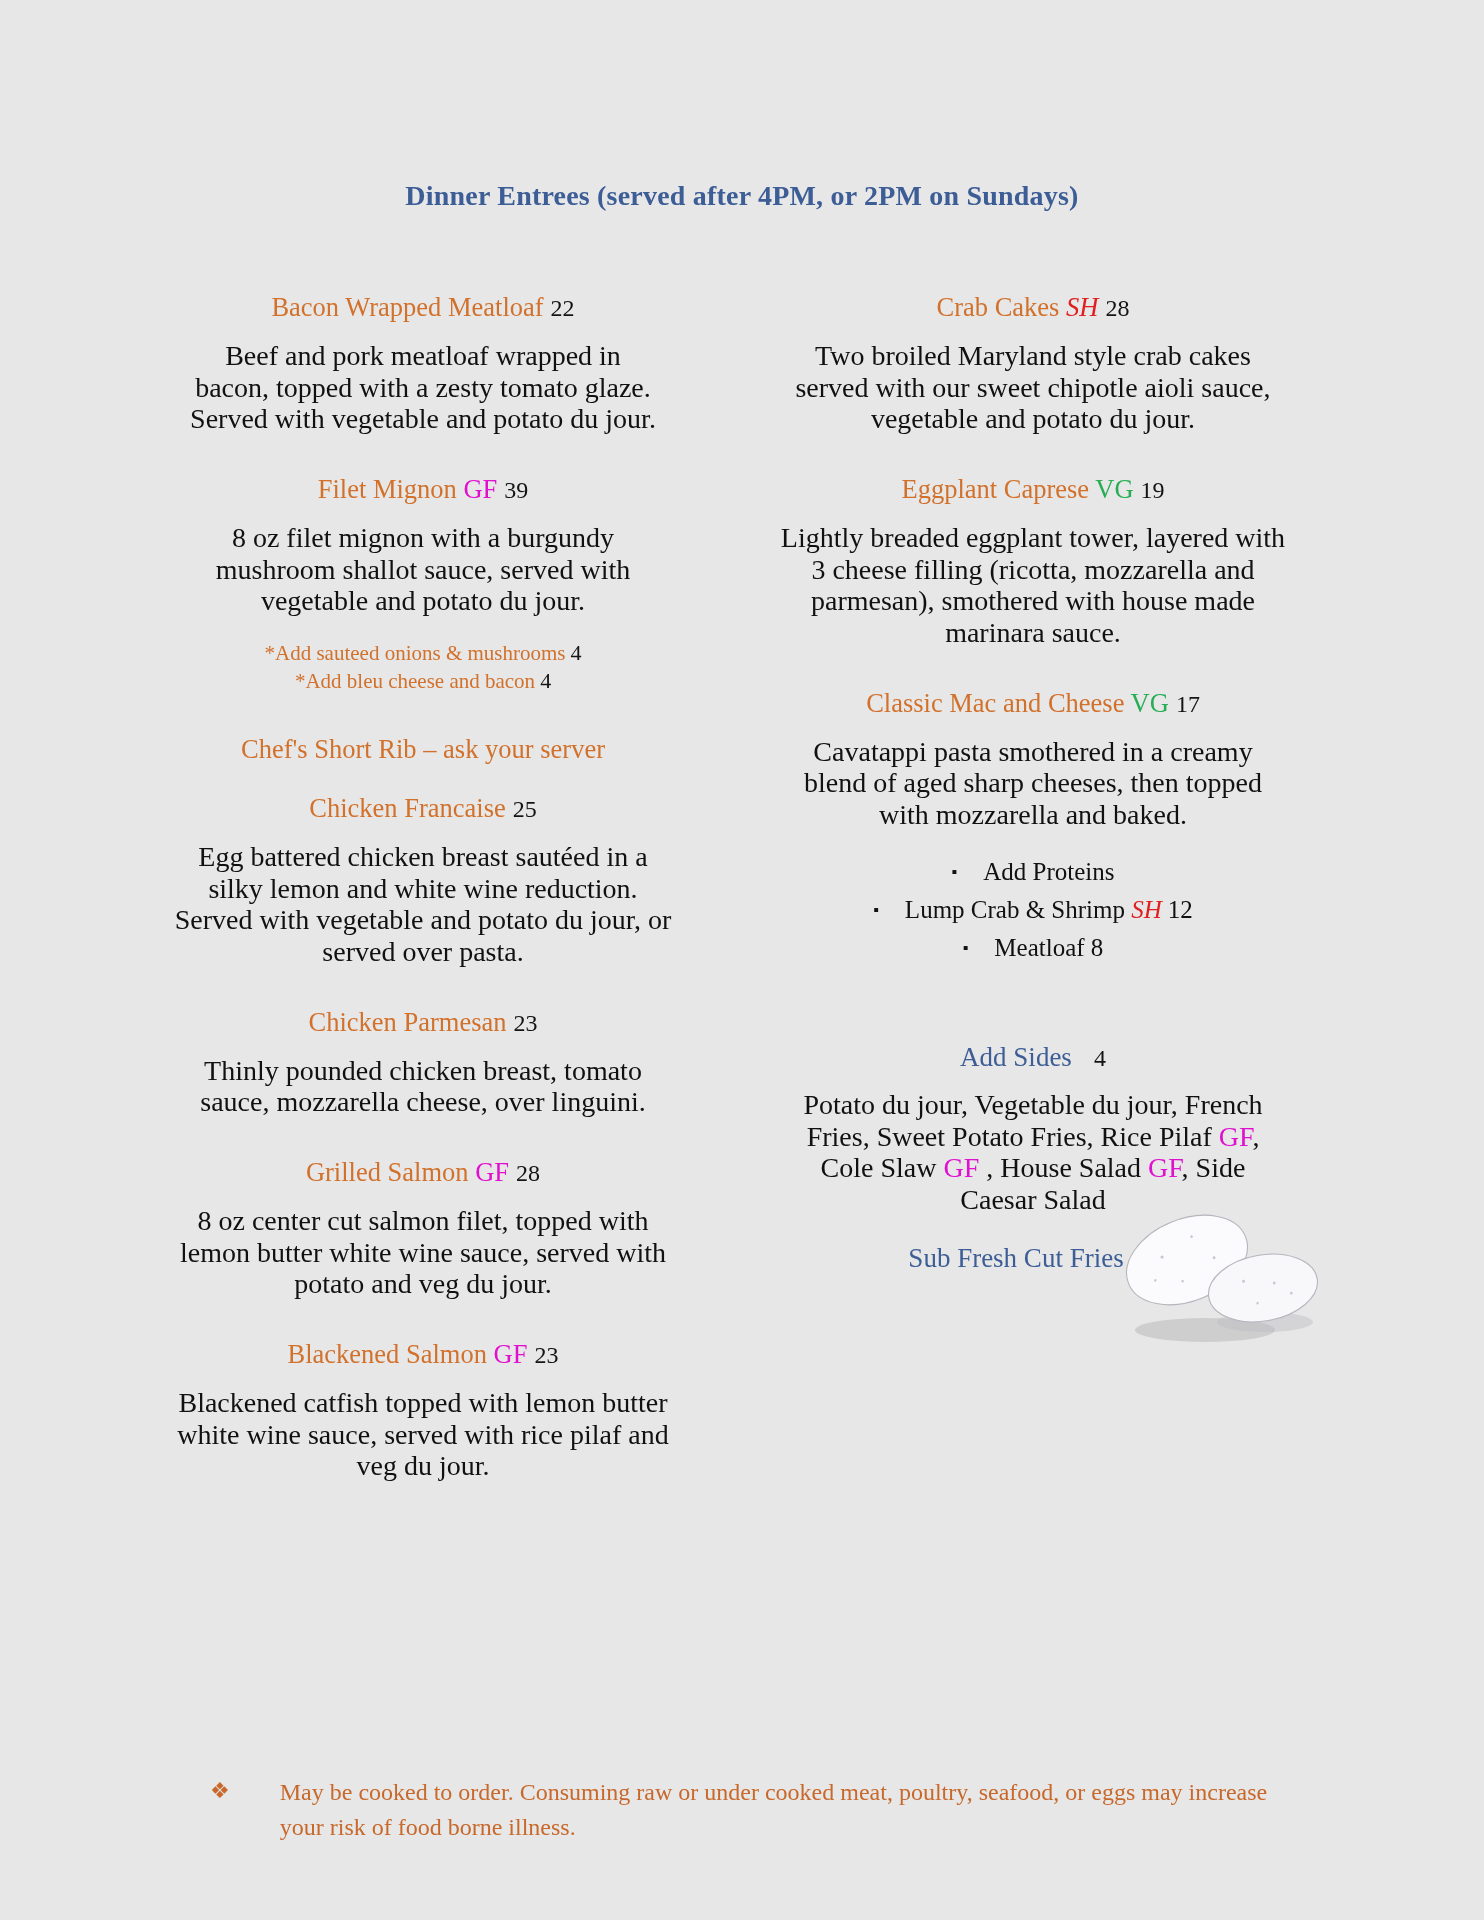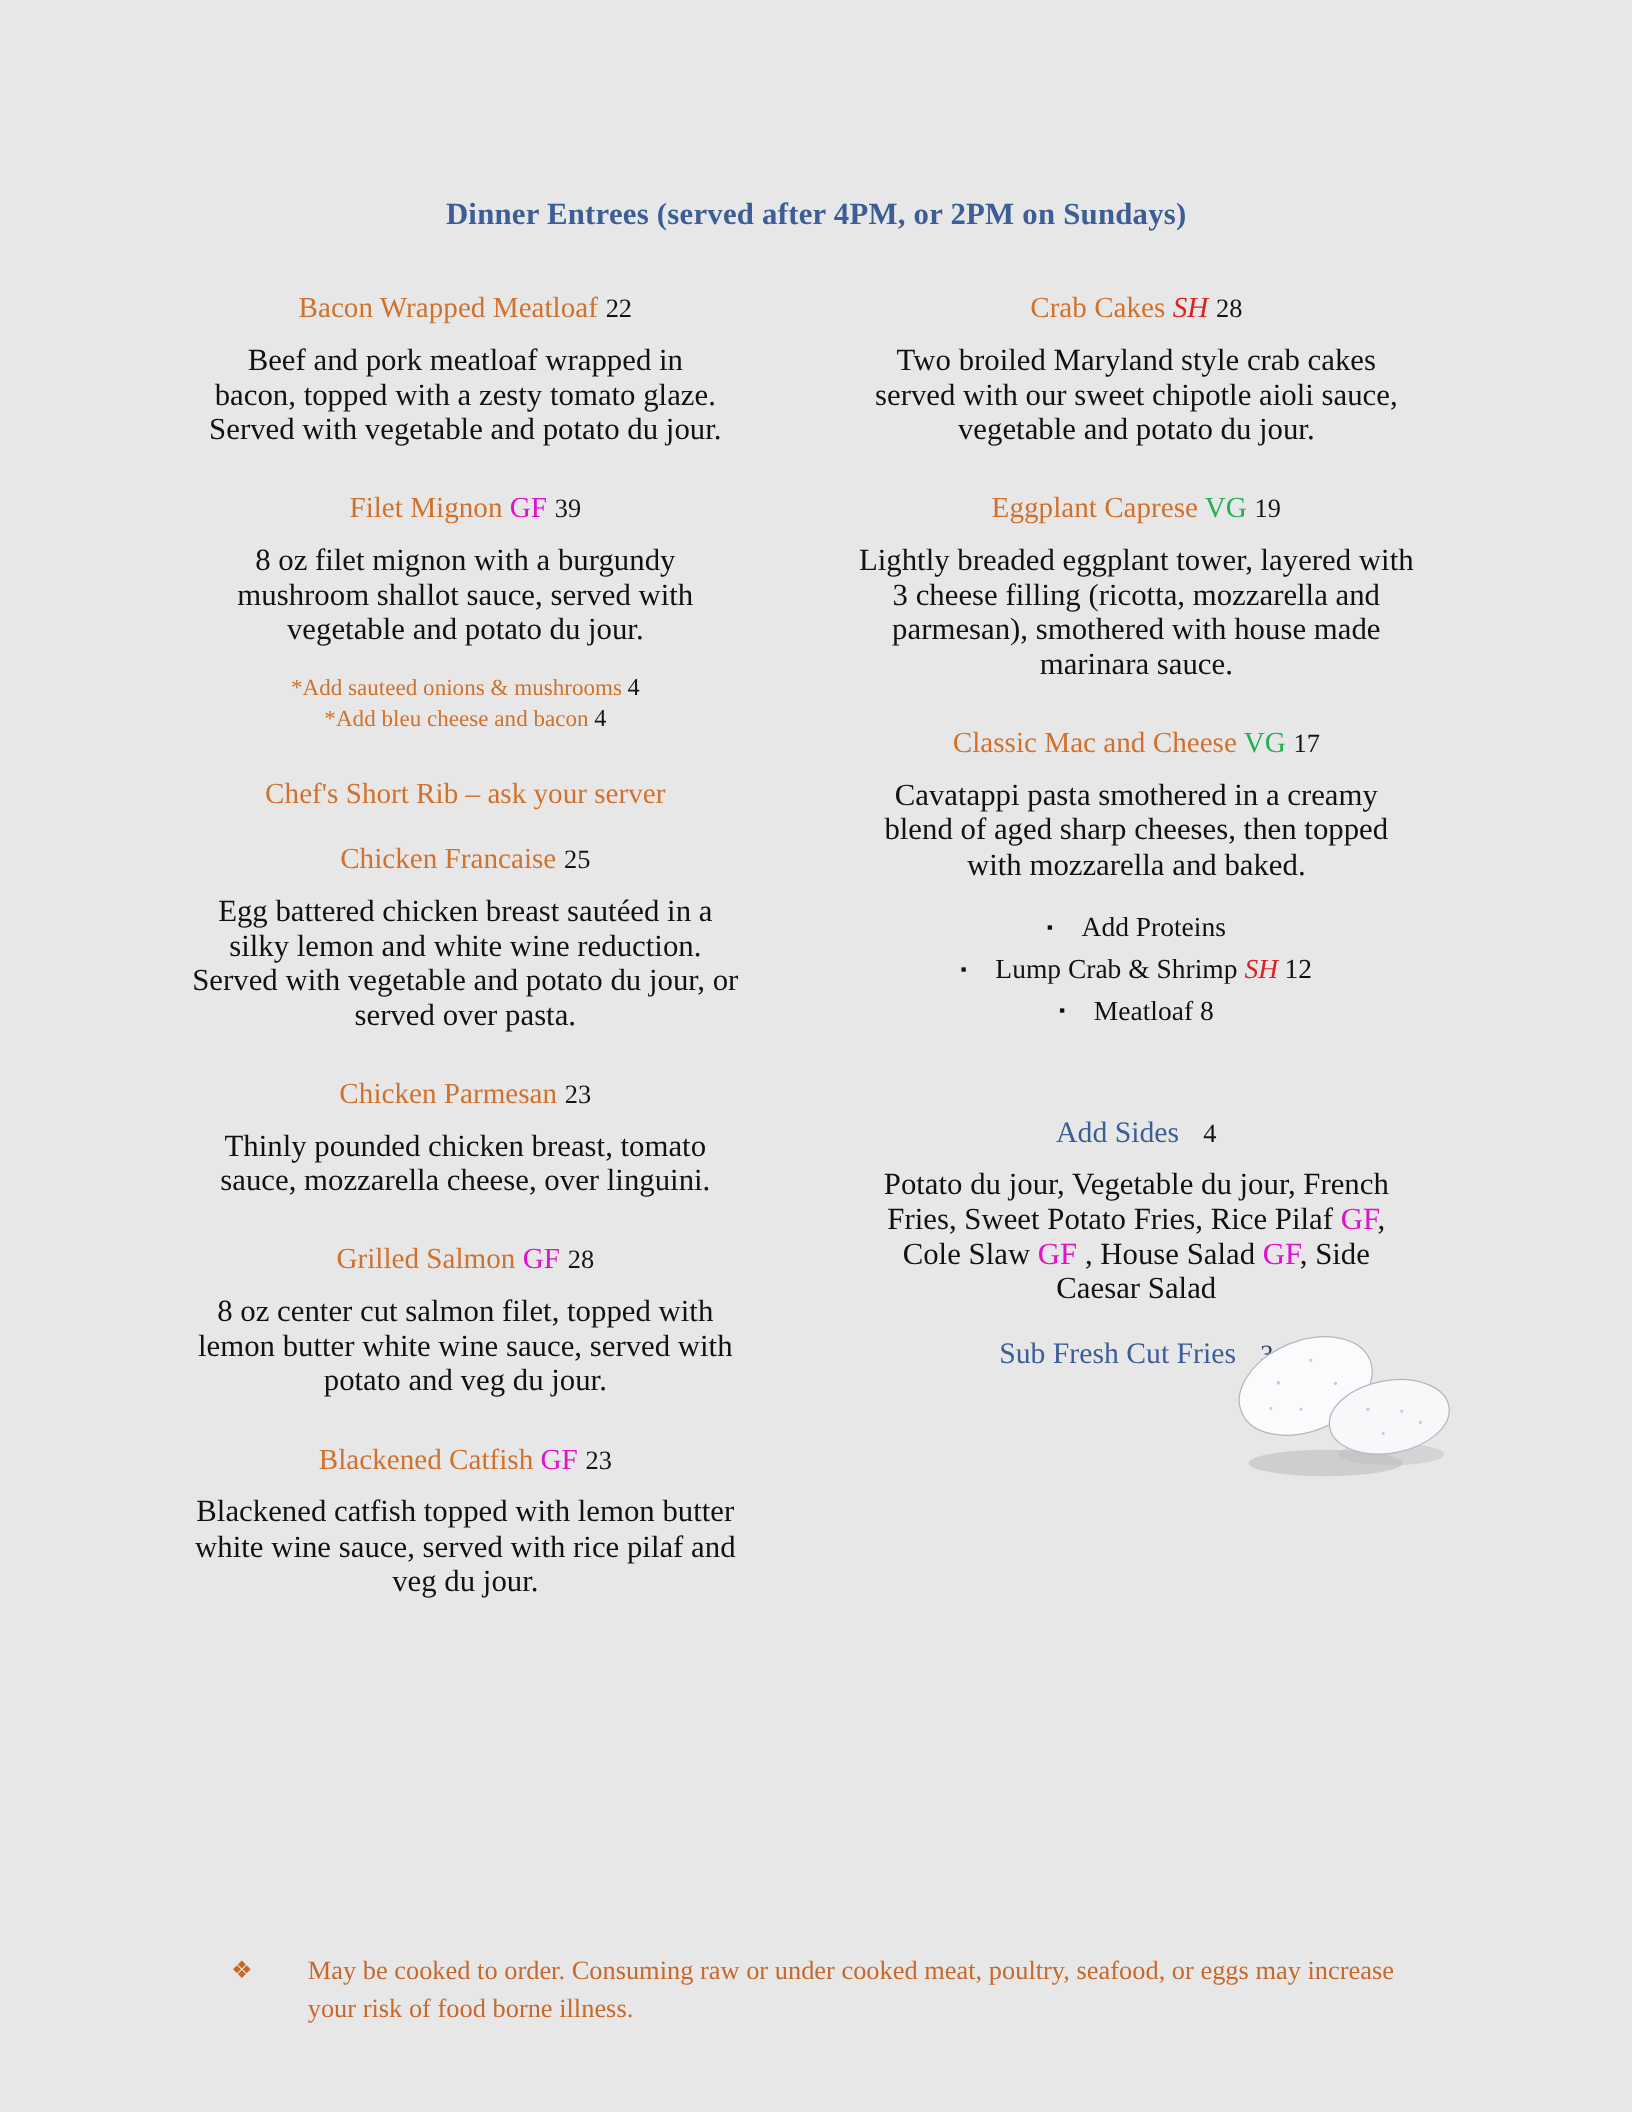--- a/index.html
+++ b/index.html
@@ -30,21 +30,21 @@
     text-align: center;
     font-size: 28px;
     color: #3c5d95;
     letter-spacing: 0.2px;
     line-height: 1.1;
   }
 
   
   .columns {
     position: absolute;
-    top: 263px;
+    top: 291px;
     left: 0;
     width: 1484px;
     display: flex;
     align-items: flex-start;
   }
   .col {
     width: 560px;
     box-sizing: border-box;
   }
   .col-left  { margin-left: 143px; }
@@ -234,21 +234,21 @@
           <span>Grilled Salmon</span>
           <span class="tag-gf">GF</span><span class="price">28</span>
         </div>
         <div class="item-desc" style="max-width:510px">8 oz center cut salmon filet, topped with lemon butter white wine sauce, served with potato and veg du jour.</div>
       </div>
 
       <div class="spacer-md"></div>
 
       <div class="item">
         <div class="item-head">
-          <span>Blackened Catfish</span>
+          <span>Blackened Salmon</span>
           <span class="tag-gf">GF</span><span class="price">23</span>
         </div>
         <div class="item-desc" style="max-width:500px">Blackened catfish topped with lemon butter white wine sauce, served with rice pilaf and veg du jour.</div>
       </div>
 
     </div>
 
     <div class="col col-right">
 
       <div class="item">

